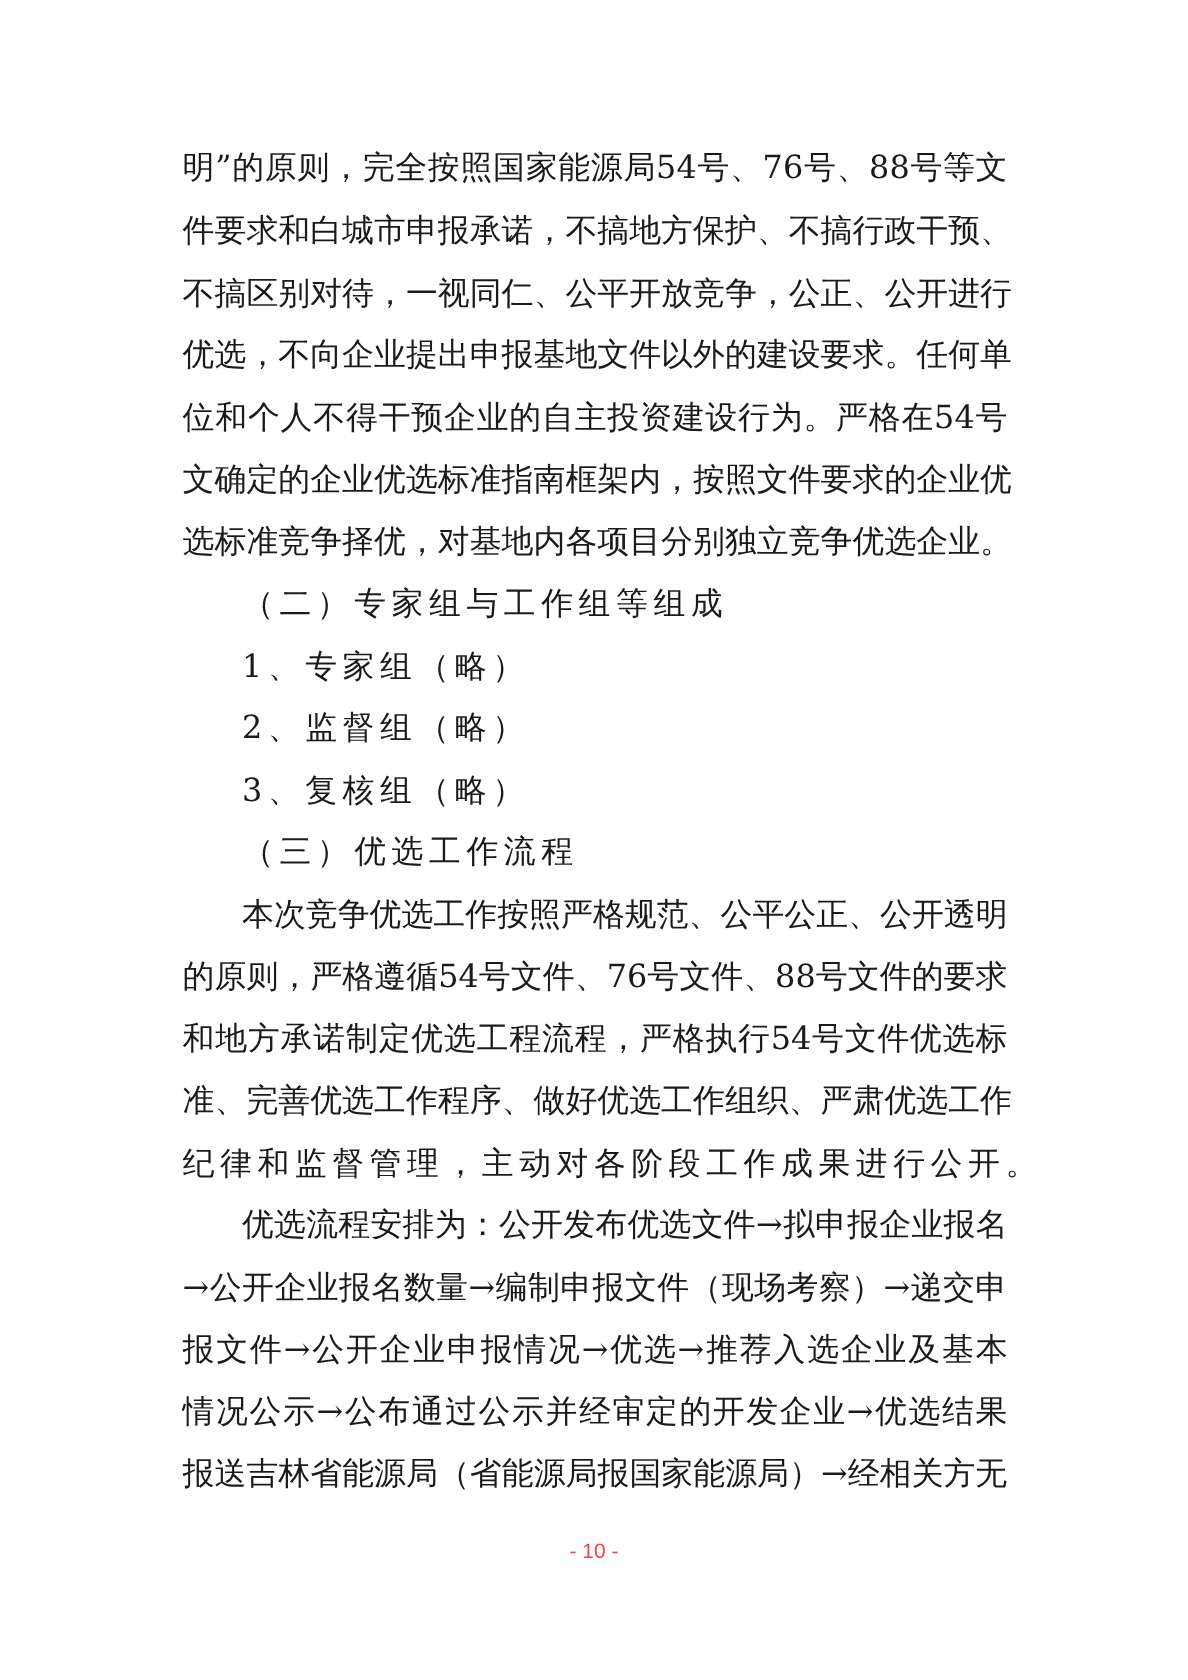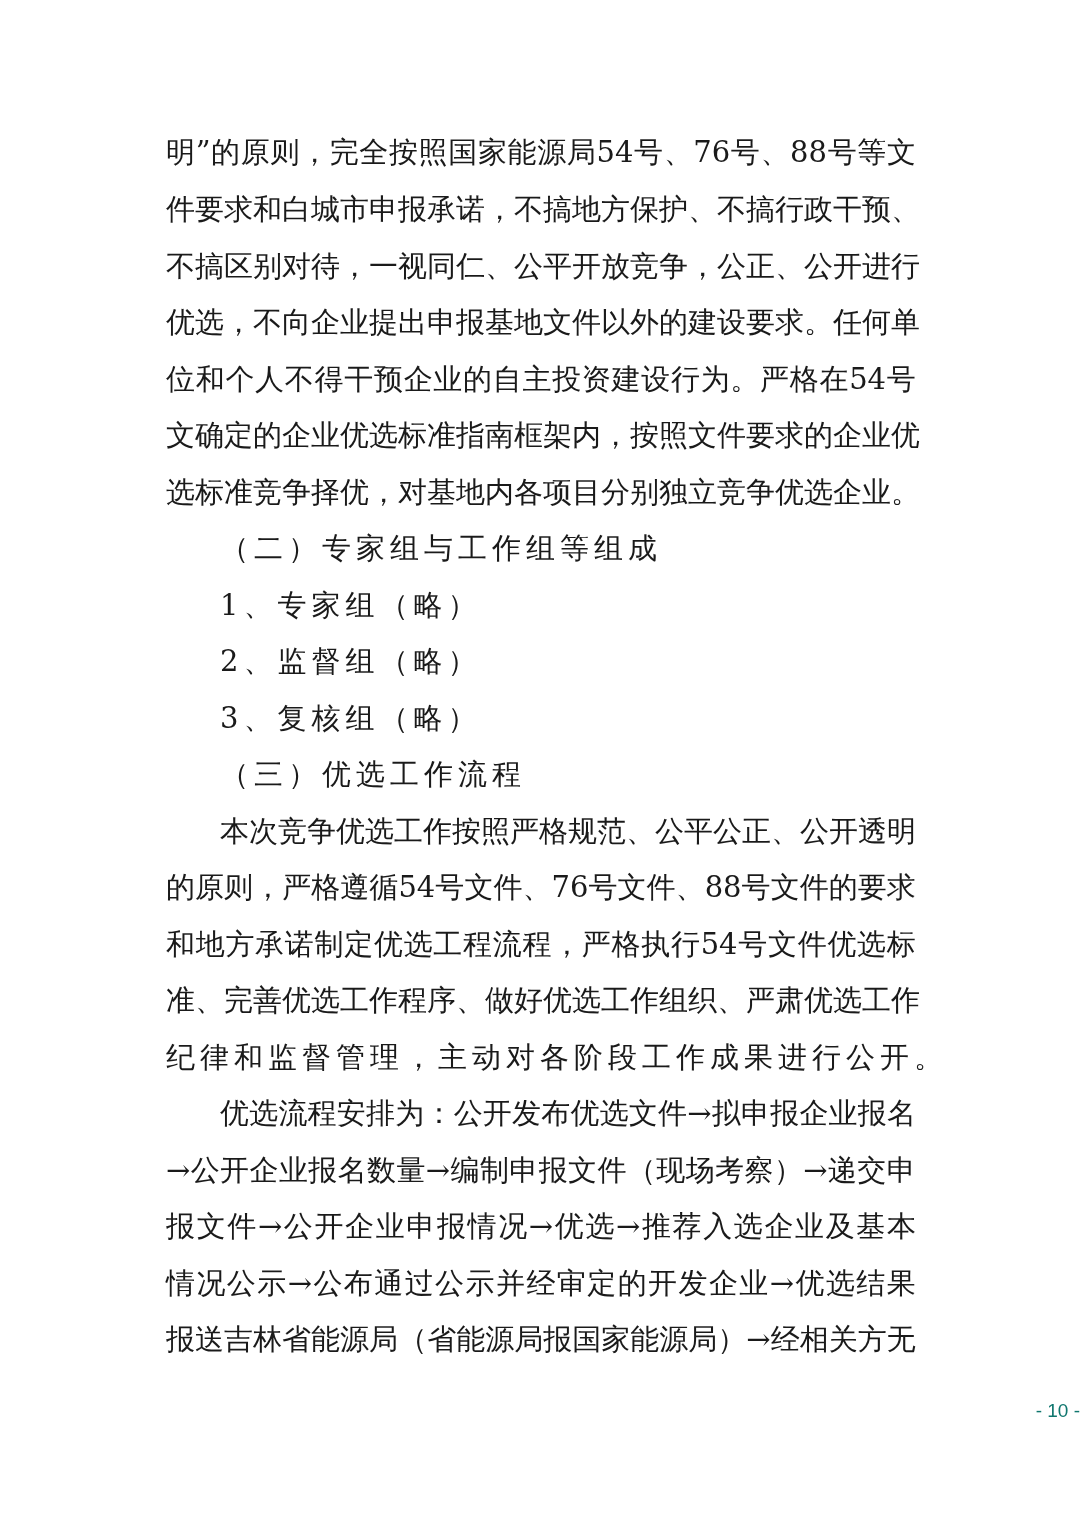--- a/index.html
+++ b/index.html
@@ -51,24 +51,24 @@
       justify-content: flex-start;
     }
     .line.left span.ch {
       margin-right: 5px;
     }
     .page-number {
       position: absolute;
       left: 0;
       width: 1080px;
       top: 1400px;
-      text-align: right;
+      text-align: center;
       font-family: "Liberation Sans", "DejaVu Sans", sans-serif;
       font-size: 19px;
-      color: #0f766e;
+      color: #ef4444;
     }
   </style>
 </head>
 <body>
 
 <div class="page">
   <div class="text-block" id="text-block">
       <div class="line justify" style="top: 132px;">
         <span class="ch">明</span>
         <span class="ch">”</span>

